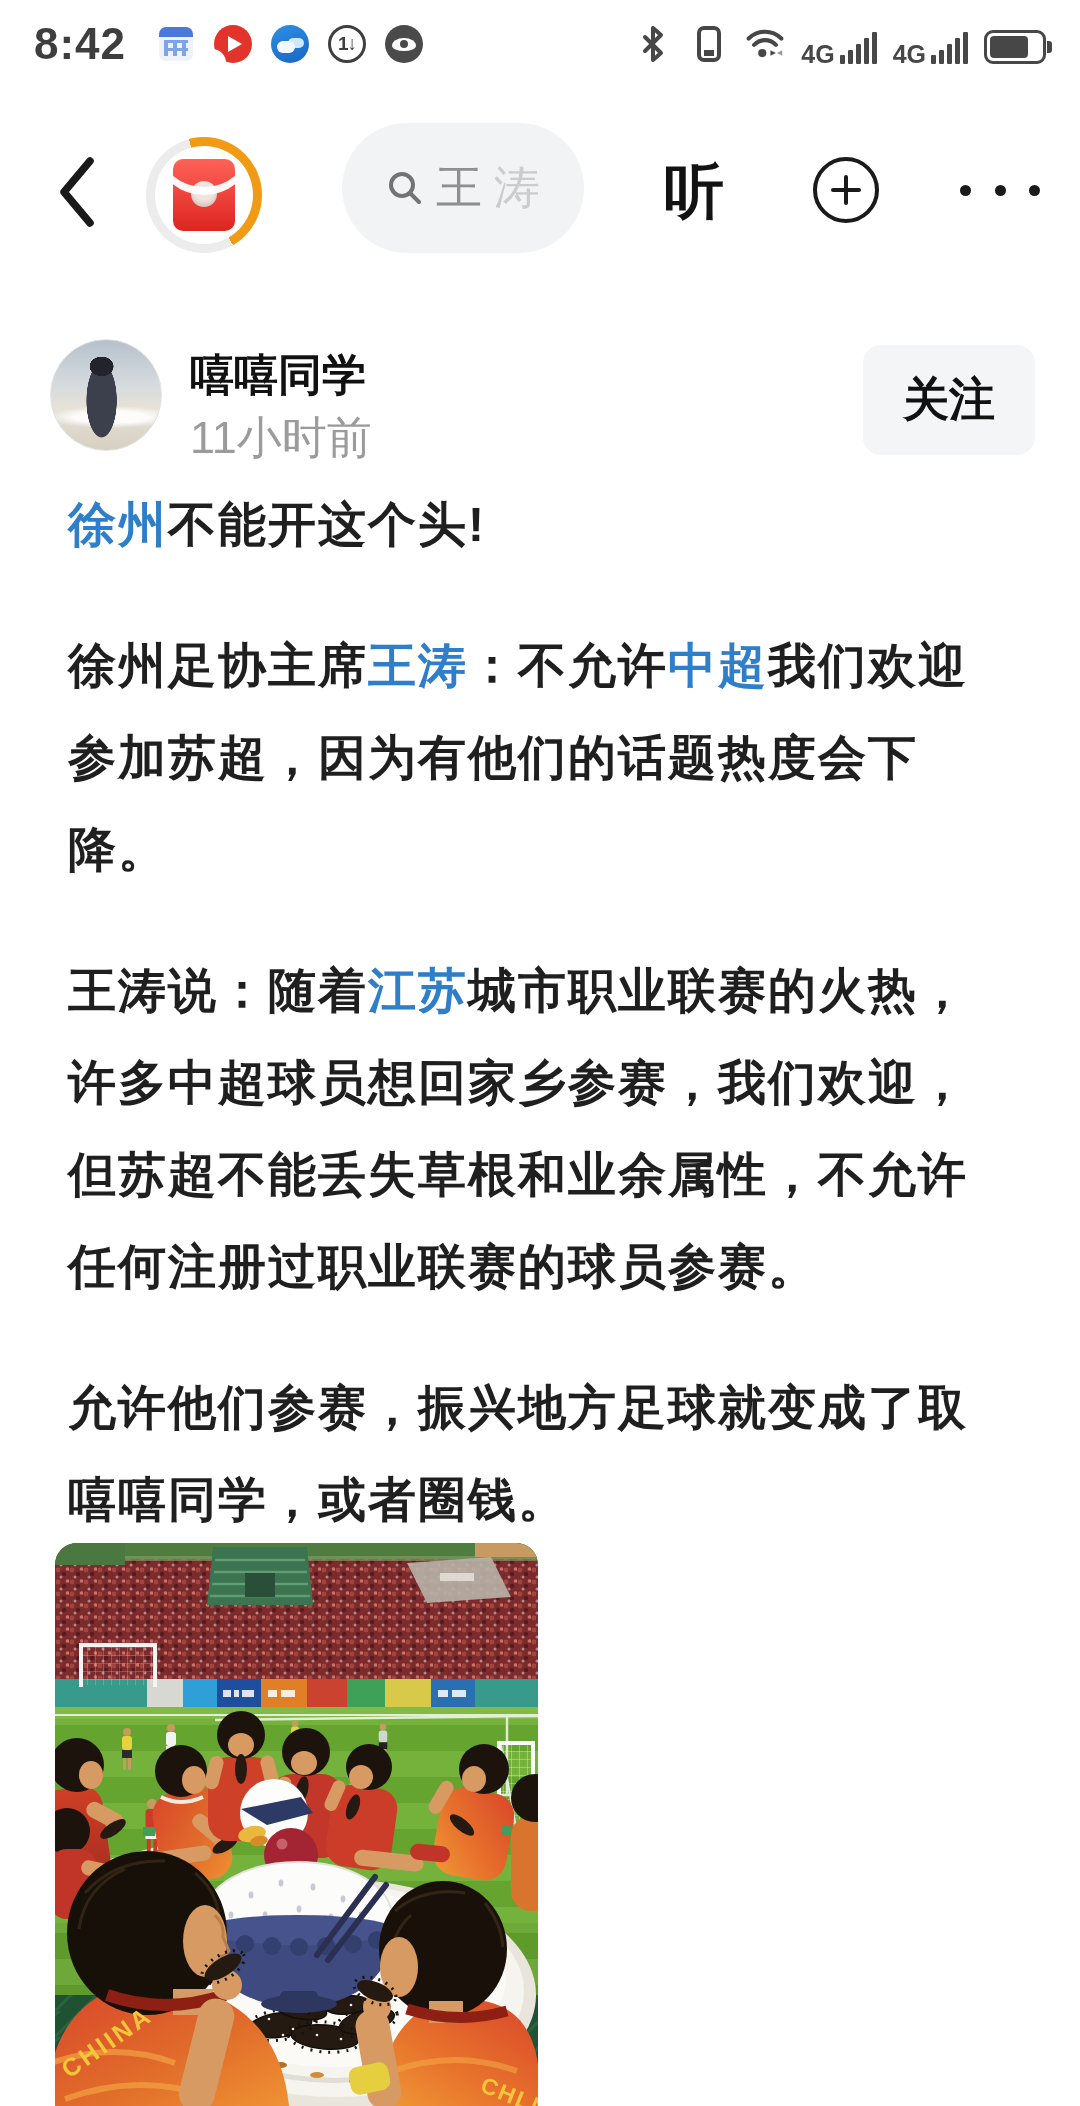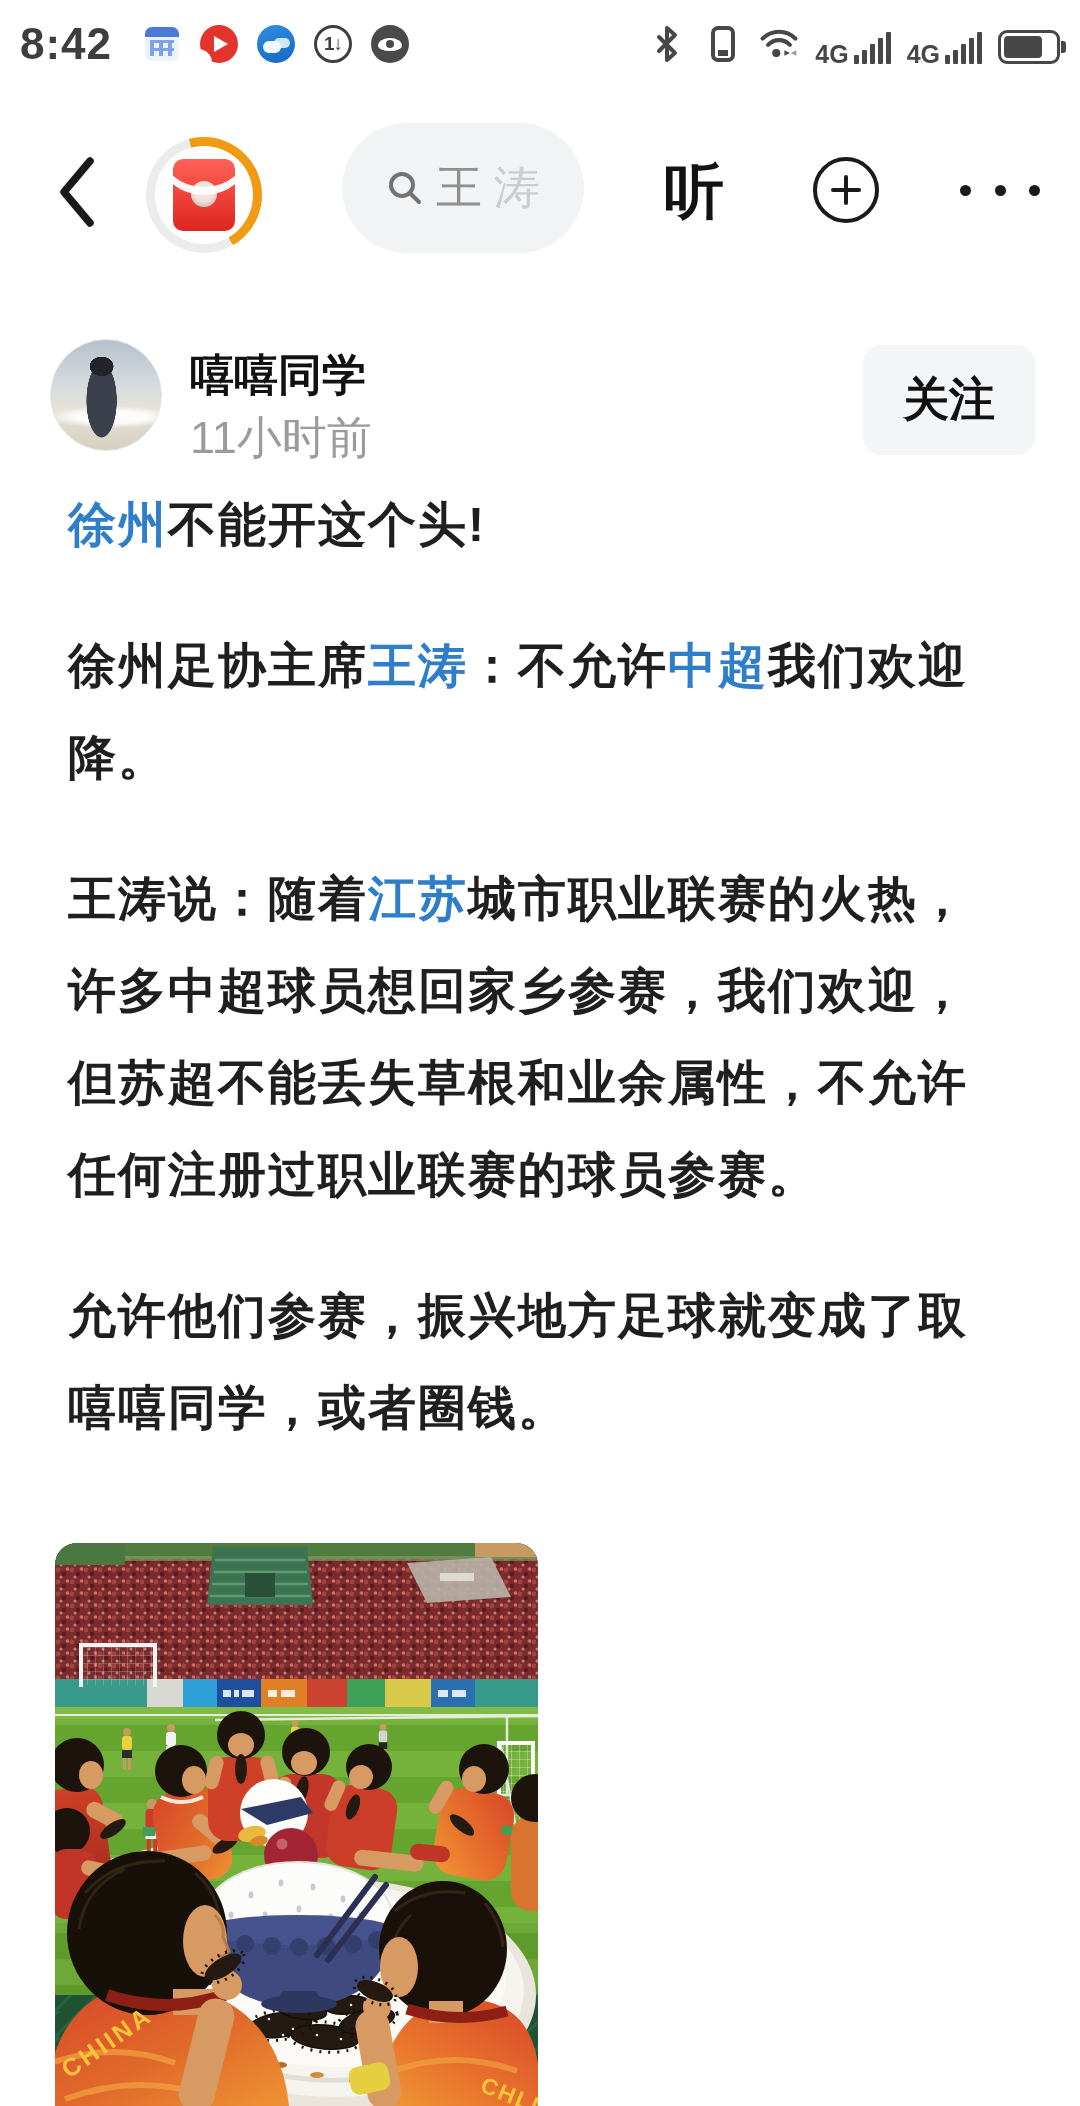--- a/index.html
+++ b/index.html
@@ -1,21 +1,21 @@
 <!DOCTYPE html>
 <html><head>
 <meta charset="utf-8">
 <style>
   html,body{margin:0;padding:0;background:#888;}
   .screen{
     position:relative;width:1080px;height:2106px;background:#ffffff;overflow:hidden;
     font-family:"Liberation Sans",sans-serif;margin:0 auto;
   }
   
-  .status-bar{position:absolute;top:0;left:0;right:0;height:88px;display:flex;align-items:center;padding:0 20px;box-sizing:border-box;}
+  .status-bar{position:absolute;top:0;left:0;right:0;height:88px;display:flex;align-items:center;padding:0 34px;box-sizing:border-box;}
   .st-time{font-size:44px;font-weight:700;color:#3e3e3e;letter-spacing:1px;}
   .st-left-icons{display:flex;align-items:center;gap:17px;margin-left:30px;}
   .st-right{margin-left:auto;display:flex;align-items:flex-end;gap:16px;}
   .sicon{width:40px;height:40px;display:flex;align-items:center;justify-content:center;}
   .cal{width:34px;height:34px;border-radius:7px;background:linear-gradient(180deg,#4a79d9 0 30%,#eef2fb 30% 100%);position:relative;}
   .cal:after{content:"";position:absolute;left:5px;top:13px;right:5px;bottom:5px;
     background:repeating-linear-gradient(90deg,#7fa3e8 0 4px,transparent 4px 9px),repeating-linear-gradient(180deg,#7fa3e8 0 3px,transparent 3px 8px);}
   .vid{width:38px;height:38px;border-radius:50%;background:#e3342c;position:relative;}
   .vid:after{content:"";position:absolute;left:14px;top:11px;border-left:14px solid #fff;border-top:8px solid transparent;border-bottom:8px solid transparent;}
   .vid:before{content:"";position:absolute;left:-2px;bottom:0;width:14px;height:14px;background:#fff;border-radius:0 14px 0 0;}
@@ -173,20 +173,21 @@
     <div class="utime">11小时前</div>
     <div class="follow">关注</div>
   </div>
 
   <div class="article">
       <div class="para">
         <div class="line"><span class="link">徐州</span><span>不能开这个头!</span></div>
       </div>
       <div class="para">
         <div class="line"><span>徐州足协主席</span><span class="link">王涛</span><span>：不允许</span><span class="link">中超</span><span>我们欢迎</span></div>
+        <div class="line"><span>参加苏超，因为有他们的话题热度会下</span></div>
         <div class="line"><span>降。</span></div>
       </div>
       <div class="para">
         <div class="line"><span>王涛说：随着</span><span class="link">江苏</span><span>城市职业联赛的火热，</span></div>
         <div class="line"><span>许多中超球员想回家乡参赛，我们欢迎，</span></div>
         <div class="line"><span>但苏超不能丢失草根和业余属性，不允许</span></div>
         <div class="line"><span>任何注册过职业联赛的球员参赛。</span></div>
       </div>
       <div class="para">
         <div class="line"><span>允许他们参赛，振兴地方足球就变成了取</span></div>

